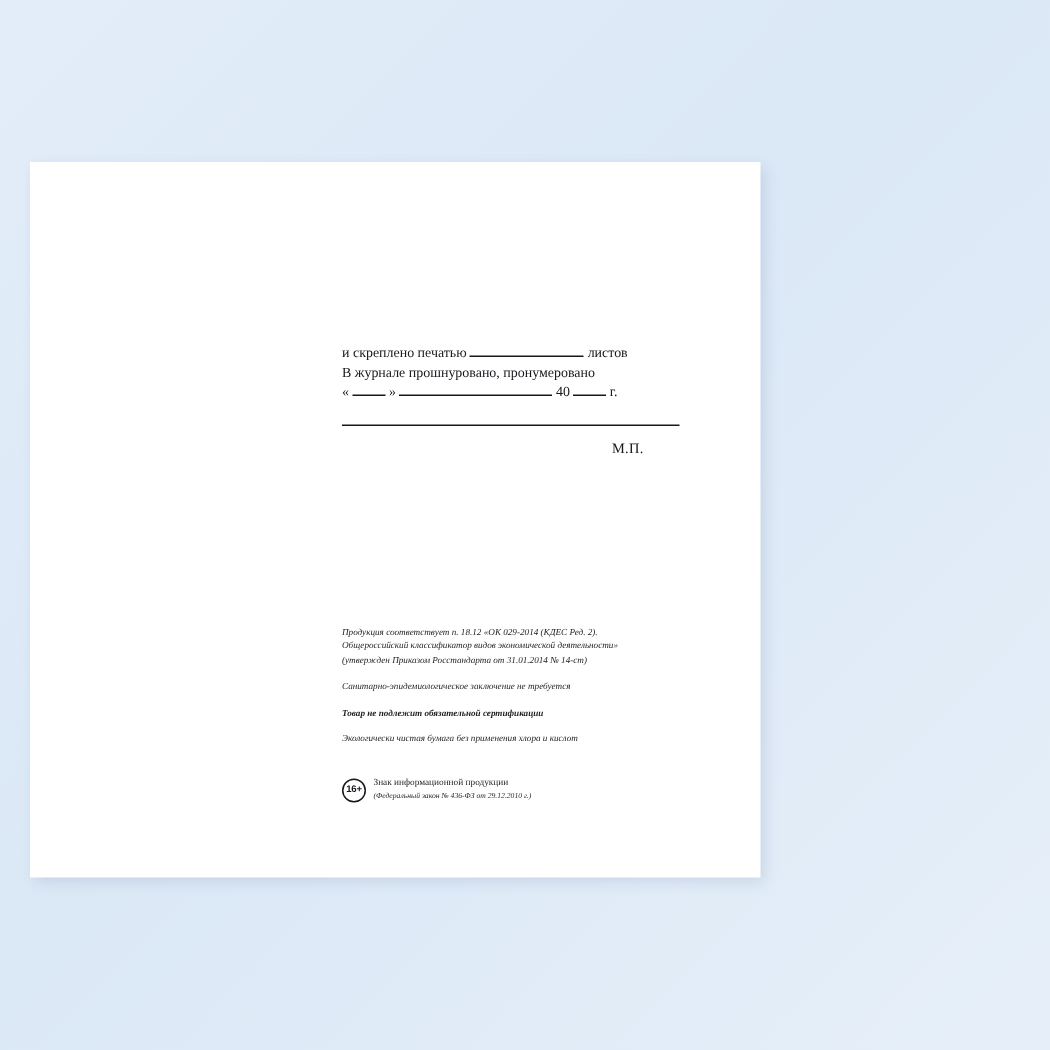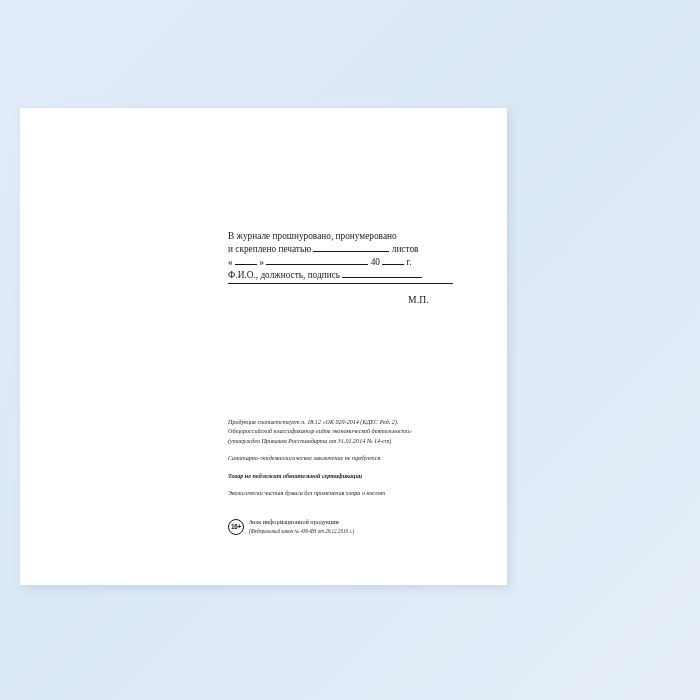--- a/index.html
+++ b/index.html
@@ -127,39 +127,35 @@
 </style>
 </head>
 <body>
 
 <div class="stage">
 
   <div class="page">
 
     <div class="block-main">
       <div class="ln">
-        <span>В журнале прошнуровано, пронумеровано</span>
-      </div>
-      <div class="ln">
         <span>и скреплено печатью</span>
         <span class="rule" style="width:76px"></span>
         <span>листов</span>
+      </div>
+      <div class="ln">
+        <span>В журнале прошнуровано, пронумеровано</span>
       </div>
       <div class="ln">
         <span>«</span>
         <span class="rule" style="width:22px"></span>
         <span>»</span>
         <span class="rule" style="width:102px"></span>
         <span>40</span>
         <span class="rule" style="width:22px"></span>
         <span>г.</span>
-      </div>
-      <div class="ln">
-        <span>Ф.И.О., должность, подпись</span>
-        <span class="rule" style="width:80px"></span>
       </div>
     </div>
 
     <div class="r-sig"></div>
 
     <div class="mp">М.П.</div>
 
     <div class="legal">
       <div class="p tight ital">Продукция соответствует п. 18.12 «ОК 029-2014 (КДЕС Ред. 2).</div>
       <div class="p tight ital">Общероссийский классификатор видов экономической деятельности»</div>

